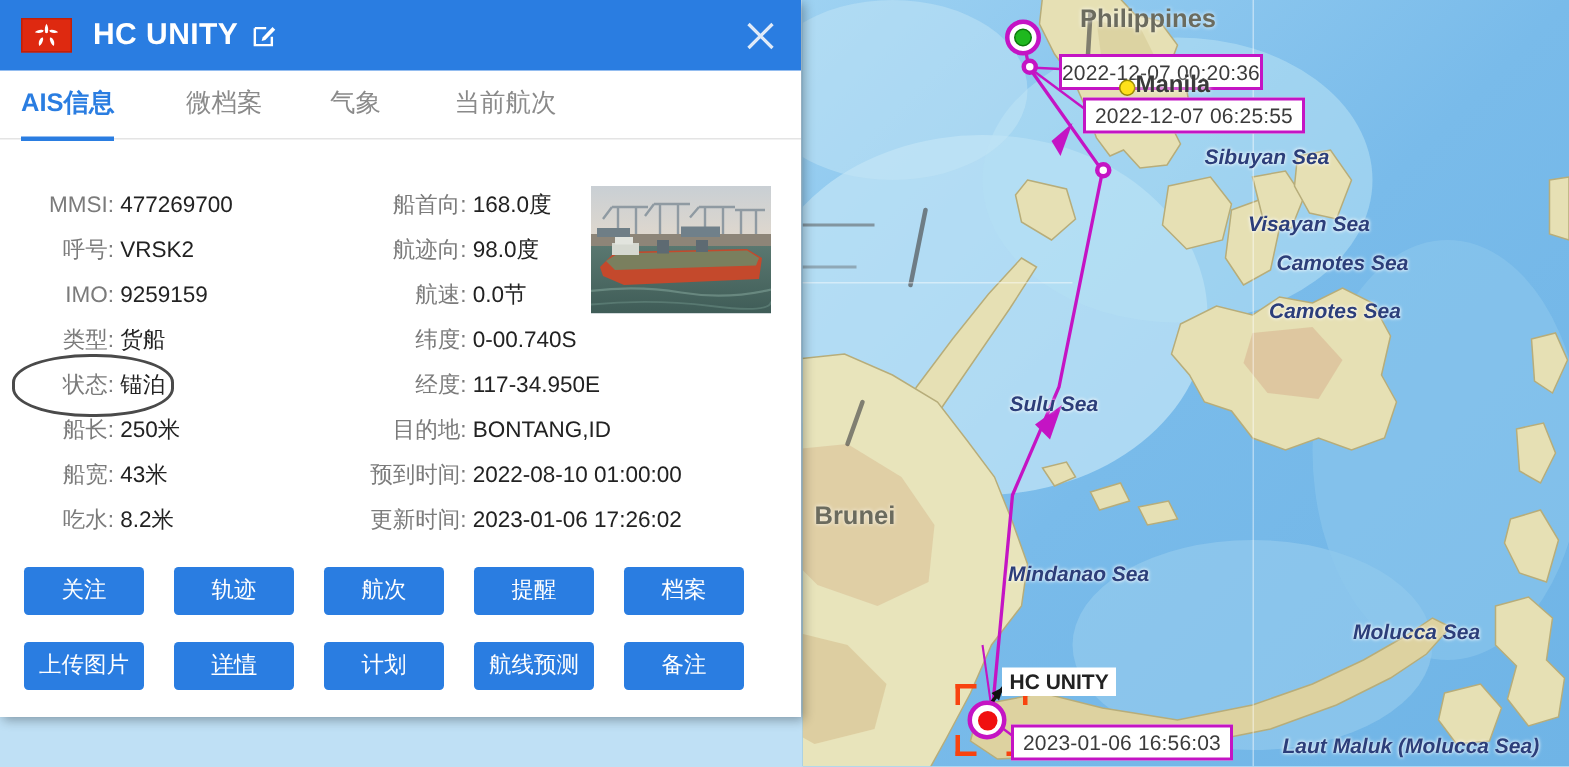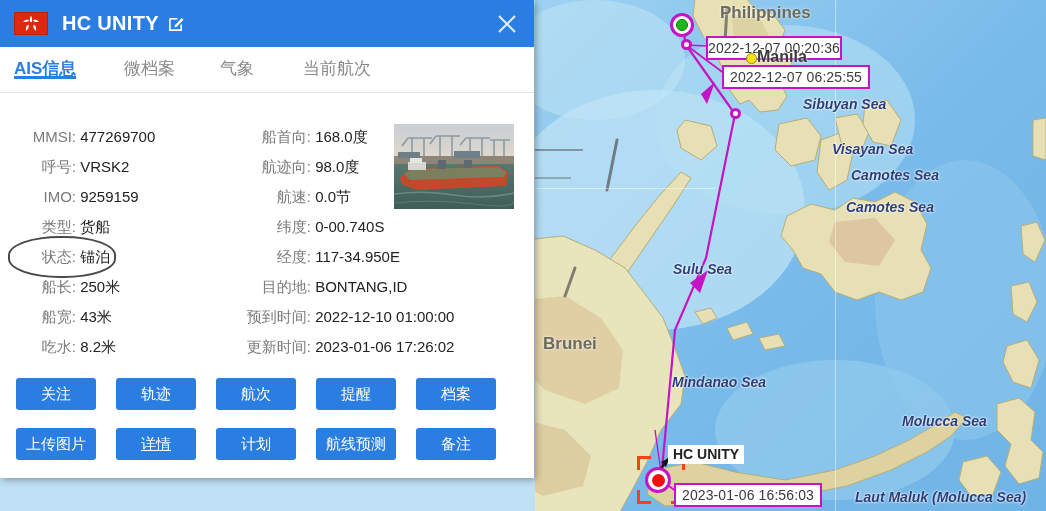--- a/index.html
+++ b/index.html
@@ -74,21 +74,21 @@
   }
   .edit-icon{
     width:17px;height:17px;margin-left:9px;position:relative;flex:0 0 auto;
   }
   .close-btn{
     position:absolute;right:12px;top:9px;width:30px;height:30px;cursor:pointer;
   }
 
   .tabs{position:absolute;left:0;top:47px;width:534px;height:45px;border-bottom:1px solid #e4e4e4;}
   .tab{
-    position:absolute;top:0;height:32px;line-height:44px;font-size:17px;color:#8a8a8a;
+    position:absolute;top:0;height:47px;line-height:44px;font-size:17px;color:#8a8a8a;
     cursor:pointer;white-space:nowrap;
   }
   .tab.active{color:#2a7de1;font-weight:bold;}
   .tab .underline{
     position:absolute;left:0;right:0;bottom:0;height:3px;background:#2a7de1;display:none;
   }
   .tab.active .underline{display:block;}
 
   .fields{position:absolute;left:0;top:95px;width:534px;height:270px;}
   .frow{position:absolute;height:20px;line-height:20px;font-size:15px;white-space:nowrap;}
@@ -360,21 +360,21 @@
       <div class="frow fcolB" style="left:225px;top:152px;">
         <span class="flabel">经度:</span>
         <span class="fval">117-34.950E</span>
       </div>
       <div class="frow fcolB" style="left:225px;top:182px;">
         <span class="flabel">目的地:</span>
         <span class="fval">BONTANG,ID</span>
       </div>
       <div class="frow fcolB" style="left:225px;top:212px;">
         <span class="flabel">预到时间:</span>
-        <span class="fval">2022-12-10 01:00:00</span>
+        <span class="fval">2022-08-10 01:00:00</span>
       </div>
       <div class="frow fcolB" style="left:225px;top:242px;">
         <span class="flabel">更新时间:</span>
         <span class="fval">2023-01-06 17:26:02</span>
       </div>
     </div>
 
     <div class="status-oval"></div>
 
     <div class="ship-photo">

